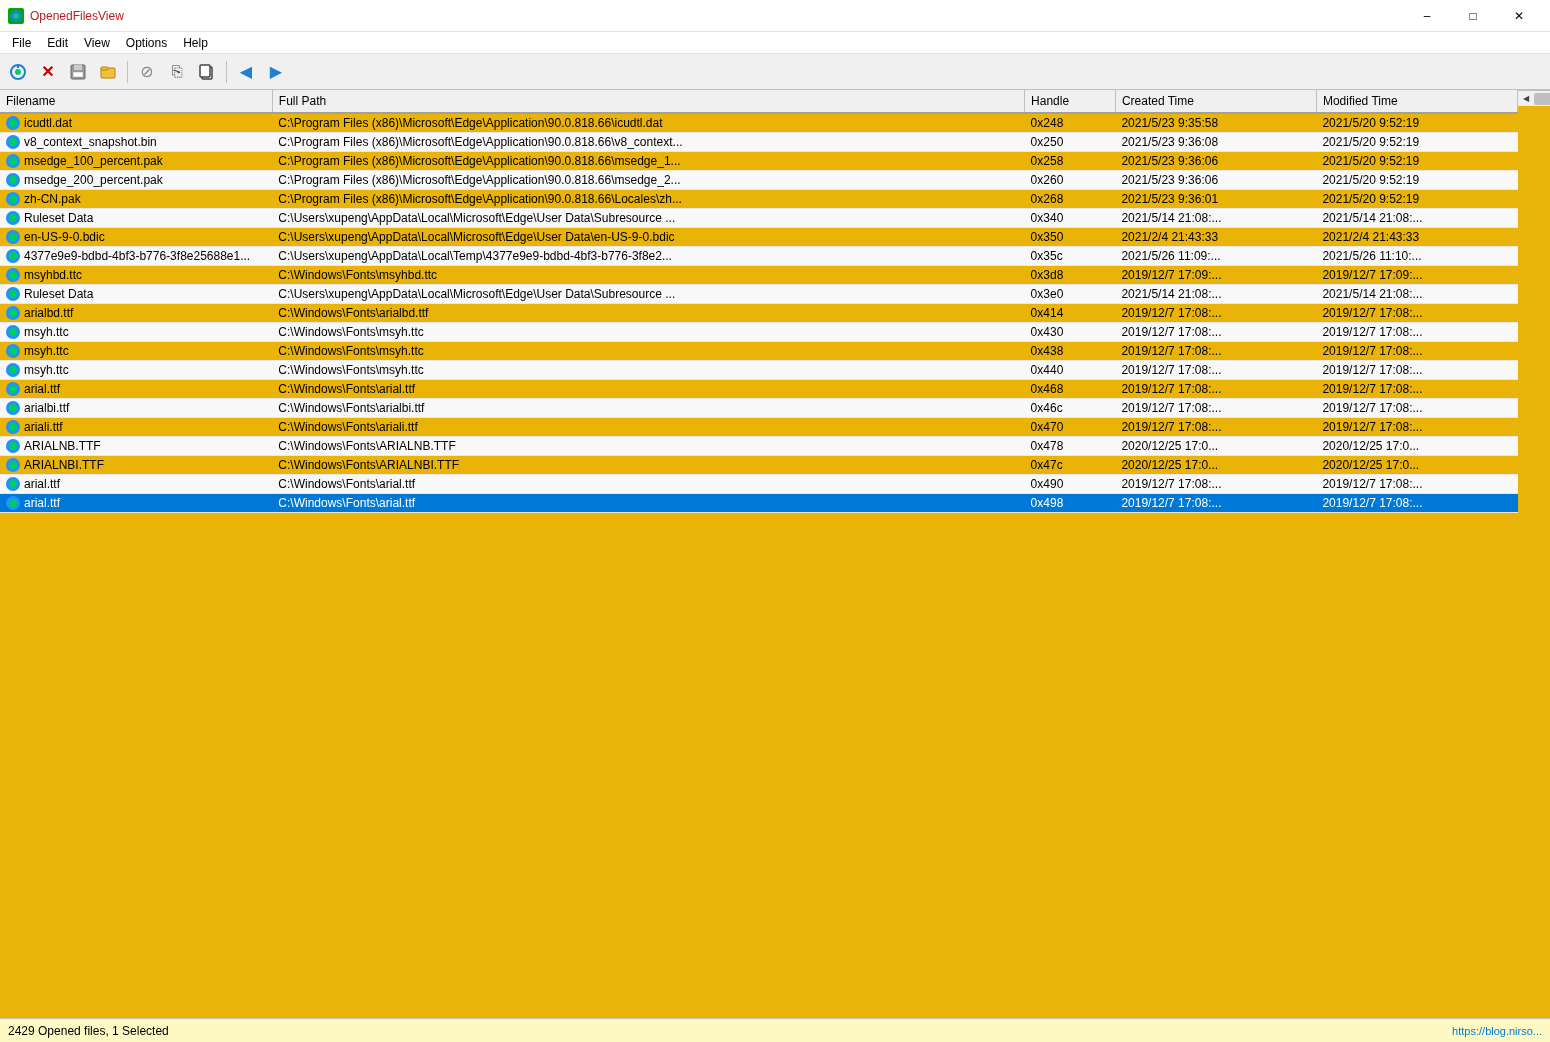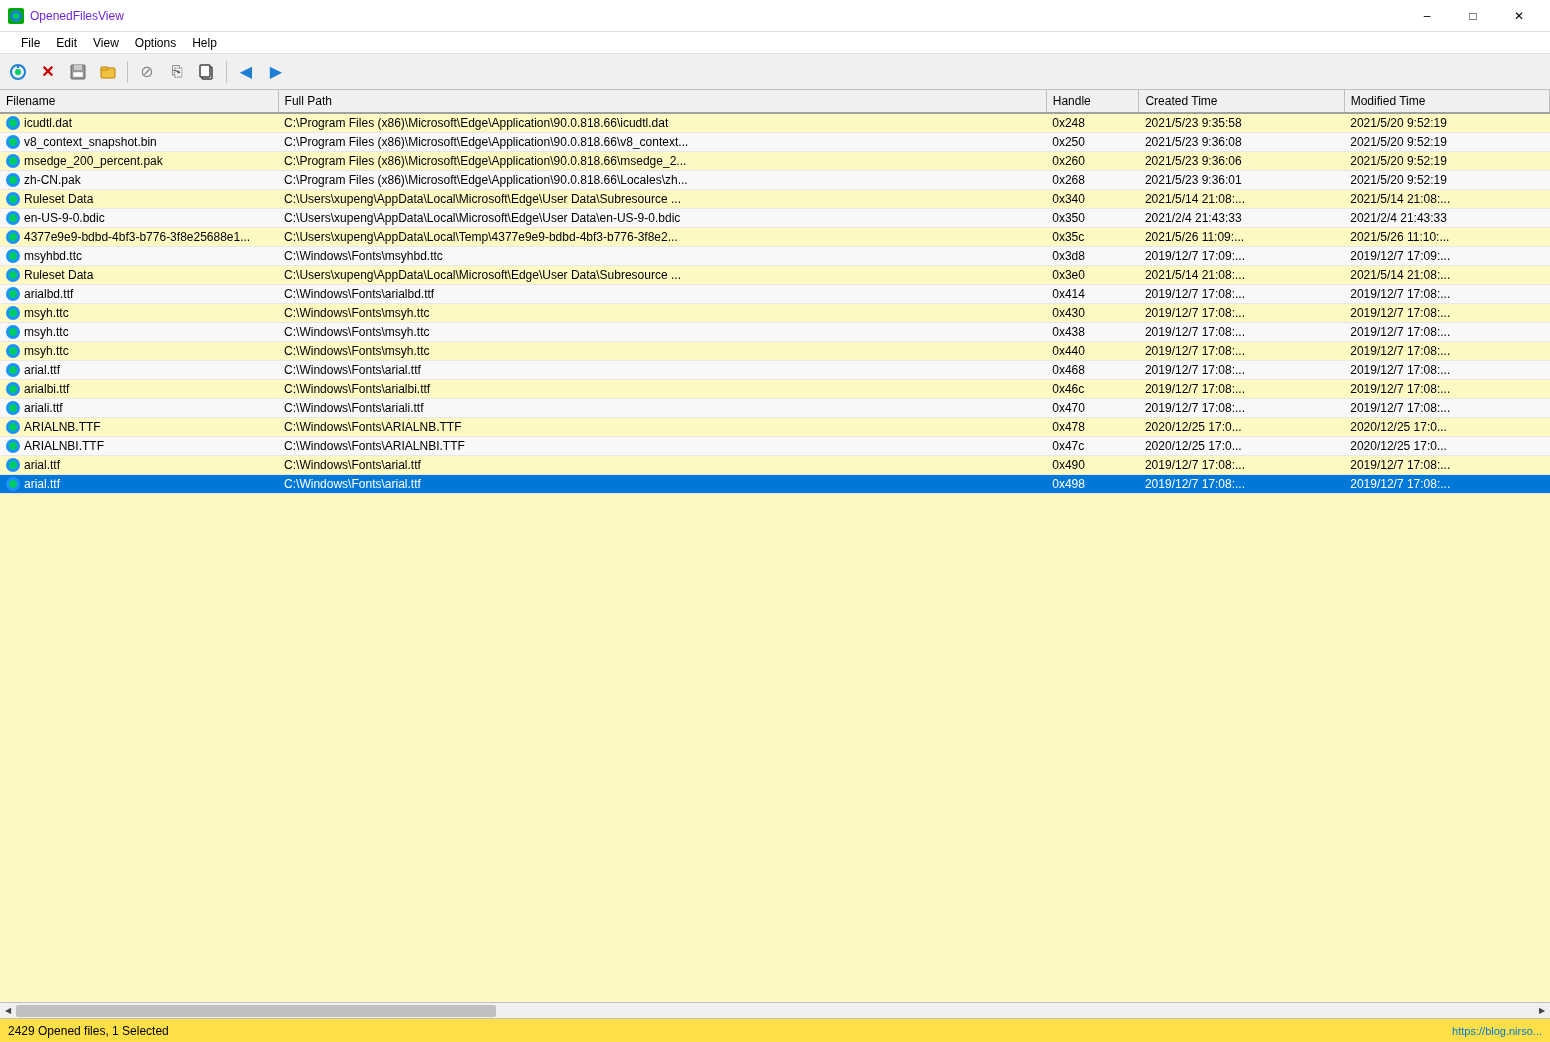--- a/index.html
+++ b/index.html
@@ -32,21 +32,21 @@
       border-radius: 2px;
       display: flex;
       align-items: center;
       justify-content: center;
       font-size: 10px;
       color: white;
     }
     .title-bar-title {
       flex: 1;
       font-size: 12px;
-      color: #6d28d9;
+      color: #b91c1c;
     }
     .title-bar-controls {
       display: flex;
       gap: 0;
     }
     .title-bar-btn {
       width: 46px;
       height: 32px;
       display: flex;
       align-items: center;
@@ -55,21 +55,21 @@
       cursor: pointer;
       color: #000;
     }
 
     
     .menu-bar {
       background: #ffffff;
       height: 22px;
       display: flex;
       align-items: center;
-      padding: 0 13px;
+      padding: 0 4px;
       border-bottom: 1px solid #e0e0e0;
     }
     .menu-item {
       padding: 2px 8px;
       cursor: pointer;
       font-size: 12px;
       color: #000;
     }
 
     
@@ -97,23 +97,22 @@
       width: 1px;
       height: 22px;
       background: #c0c0c0;
       margin: 0 3px;
     }
 
     
     .main-area {
       flex: 1;
       display: flex;
-      flex-direction: column;
       overflow: hidden;
-      background: #fef9c3;
+      background: #eab308;
     }
 
     
     .table-wrapper {
       flex: 1;
       overflow: auto;
       position: relative;
     }
     table {
       width: 100%;
@@ -184,21 +183,21 @@
     }
 
     
     .table-wrapper::-webkit-scrollbar { width: 16px; height: 16px; }
     .table-wrapper::-webkit-scrollbar-track { background: #f0f0f0; }
     .table-wrapper::-webkit-scrollbar-thumb { background: #c0c0c0; border: 3px solid #f0f0f0; border-radius: 4px; }
 
     
     .status-bar {
       height: 24px;
-      background: #fde047;
+      background: #fef9c3;
       border-top: 1px solid #c0c0c0;
       display: flex;
       align-items: center;
       padding: 0 8px;
       font-size: 12px;
       color: #000;
       justify-content: space-between;
     }
     .status-right {
       color: #0078d7;
@@ -343,20 +342,32 @@
             </td>
             <td>C:\Program Files (x86)\Microsoft\Edge\Application\90.0.818.66\v8_context...</td>
             <td>0x250</td>
             <td>2021/5/23 9:36:08</td>
             <td>2021/5/20 9:52:19</td>
           </tr>
           <tr>
             <td>
               <div class="filename-cell">
                 <span class="file-icon"></span>
+                <span>msedge_100_percent.pak</span>
+              </div>
+            </td>
+            <td>C:\Program Files (x86)\Microsoft\Edge\Application\90.0.818.66\msedge_1...</td>
+            <td>0x258</td>
+            <td>2021/5/23 9:36:06</td>
+            <td>2021/5/20 9:52:19</td>
+          </tr>
+          <tr>
+            <td>
+              <div class="filename-cell">
+                <span class="file-icon"></span>
                 <span>msedge_200_percent.pak</span>
               </div>
             </td>
             <td>C:\Program Files (x86)\Microsoft\Edge\Application\90.0.818.66\msedge_2...</td>
             <td>0x260</td>
             <td>2021/5/23 9:36:06</td>
             <td>2021/5/20 9:52:19</td>
           </tr>
           <tr>
             <td>

